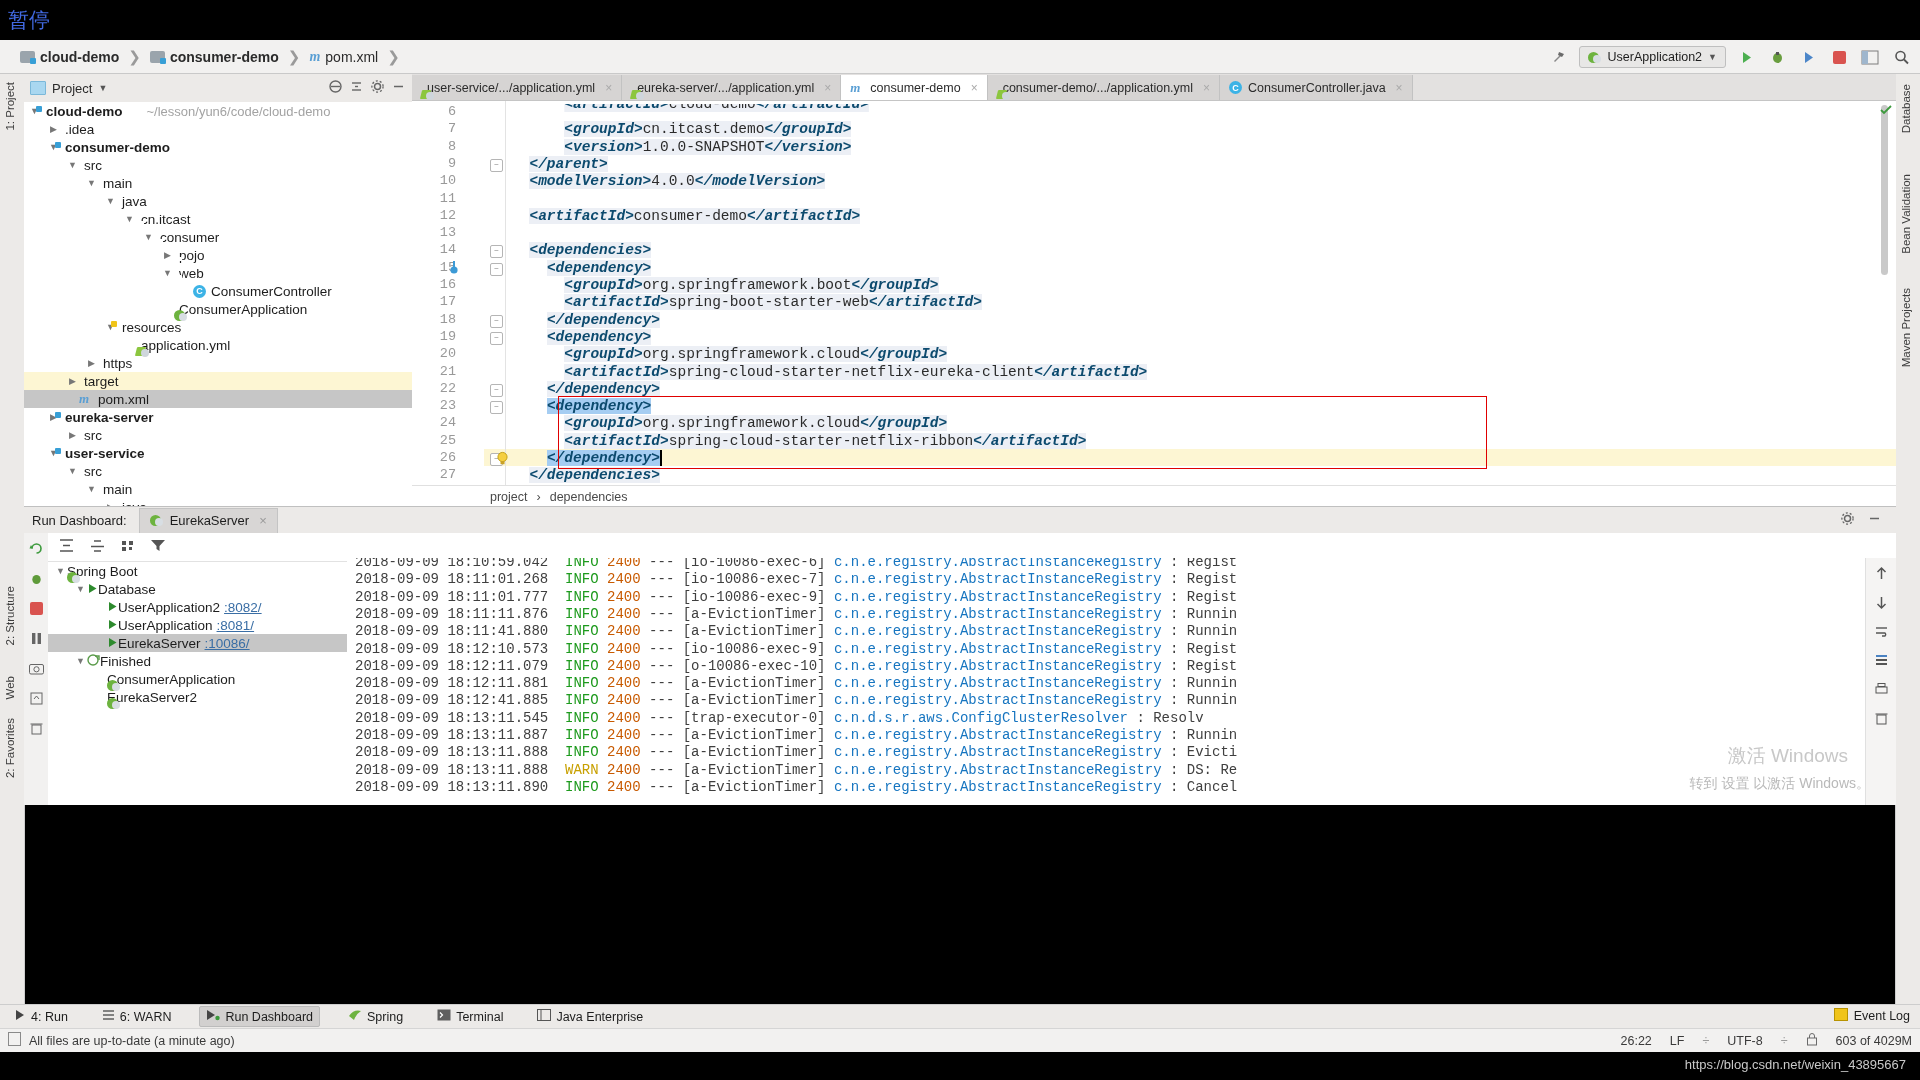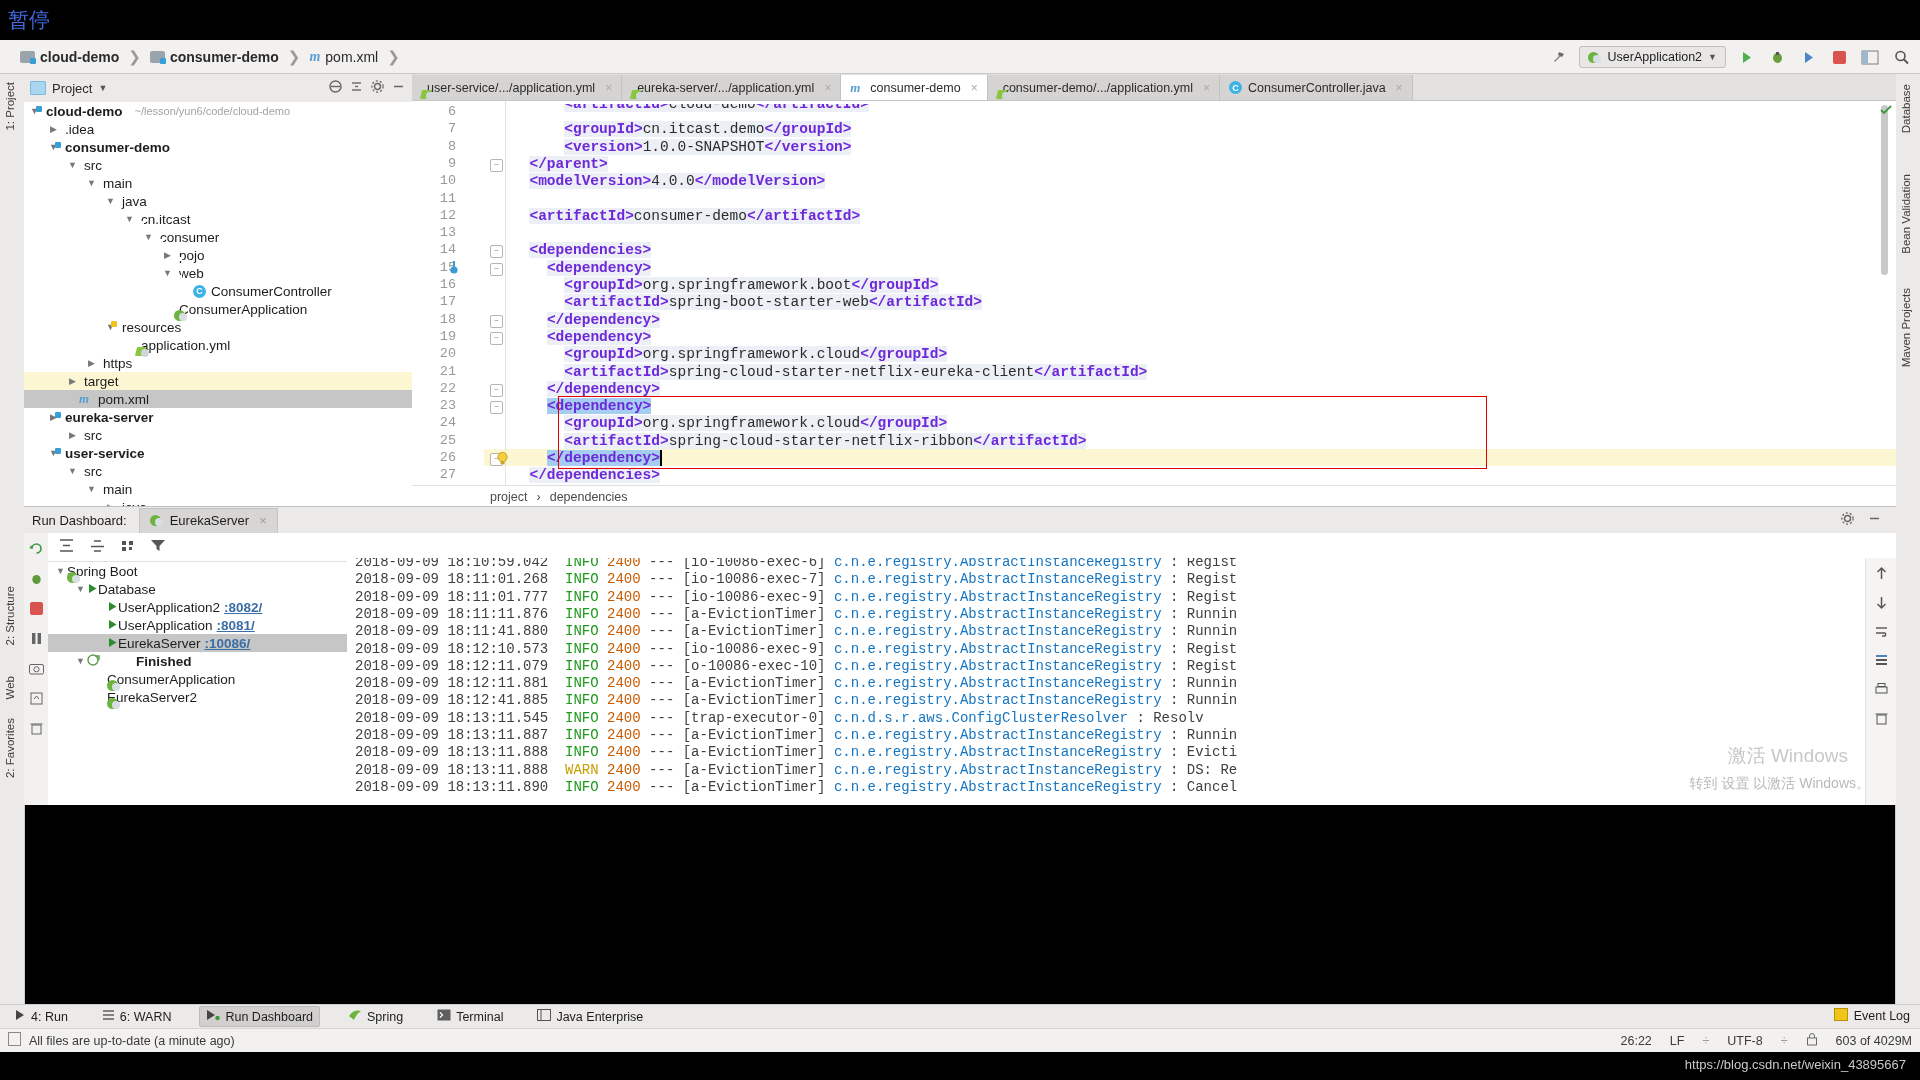--- a/index.html
+++ b/index.html
@@ -36,21 +36,21 @@
   .projhead .title{font-size:13px;color:#2b2b2b;}
   .projhead .sp{flex:1;}
   .sqblue{width:14px;height:12px;background:#a9d7f0;border:1px solid #7bb8d9;border-radius:1px;}
   .caret{font-size:9px;color:#555;}
   .tree{position:absolute;top:28px;left:0;right:0;bottom:0;overflow:hidden;background:#fff;}
   .trow{height:18px;display:flex;align-items:center;font-size:13.5px;white-space:nowrap;padding-left:4px;}
   .trow .arr{width:13px;font-size:9px;color:#777;text-align:center;flex:0 0 13px;}
   .trow .arr.e{color:transparent;}
   .trow .ic{margin-right:5px;flex:0 0 auto;display:inline-block;}
   .bold{font-weight:bold;}
-  .dim{color:#a3a3a3;font-size:11px;margin-left:12px;}
+  .dim{color:#a3a3a3;font-size:13px;margin-left:24px;}
   .sel-yellow{background:#fdf6d3;}
   .sel-gray{background:#c6c6c6;}
   .fgrey{width:15px;height:12px;background:#9aa4ac;border-radius:2px;}
   .fmod{width:15px;height:12px;background:#9aa4ac;border-radius:2px;position:relative;}
   .fmod:after{content:"";position:absolute;right:-1px;bottom:-1px;width:6px;height:6px;background:#389fd6;border-radius:1px;}
   .fblue{width:15px;height:12px;background:#56b6e7;border-radius:2px;}
   .fsrc{width:15px;height:12px;background:#b0b8bf;border-radius:2px;position:relative;}
   .fsrc:after{content:"";position:absolute;left:3px;top:2px;width:5px;height:4px;background:#fff;border-radius:1px;}
   .fres{width:15px;height:12px;background:#b6bec5;border-radius:2px;position:relative;}
   .fres:after{content:"";position:absolute;right:0px;bottom:0px;width:6px;height:6px;background:#f0c419;border-radius:1px;}
@@ -72,40 +72,40 @@
   .etab .x{color:#aaa;font-size:12px;margin-left:4px;}
   .tabspacer{flex:1;background:#e3e1e0;}
   .codearea{position:relative;height:406px;overflow:hidden;background:#fff;}
   .gutter{position:absolute;left:0;top:0;width:72px;height:100%;background:#fff;border-right:0;}
   .gutter-line{position:absolute;right:28px;width:50px;text-align:right;font-family:"Liberation Mono",monospace;font-size:13.5px;color:#999;}
   .foldcol{position:absolute;left:78px;top:0;width:14px;height:100%;}
   .fold{position:absolute;width:11px;height:11px;border:1px solid #b5b5b5;border-radius:2px;color:#8a8a8a;font-size:8px;line-height:9px;text-align:center;background:#fff;}
   .vline{position:absolute;left:93px;top:0;width:1px;height:100%;background:#e3e3e3;}
   .code{position:absolute;left:100px;top:0;right:0;height:100%;font-family:"Liberation Mono",monospace;font-size:14.5px;line-height:17.3px;white-space:pre;}
   .cl{position:absolute;left:0;white-space:pre;}
-  .tag{color:#6d28d9;font-weight:bold;}
+  .tag{color:#0c4a6e;font-weight:bold;font-style:italic;}
   .txt{color:#2b2b2b;}
   .hl-light{background:#eceff5;}
   .selblue{background:#a5cdf2;}
   .rowhi{position:absolute;left:0;right:0;height:17px;background:#fdf6d3;}
   .redbox{position:absolute;border:1.6px solid #e00000;box-sizing:border-box;}
   .breadcrumb2{position:absolute;left:0;bottom:0;height:22px;width:100%;border-top:1px solid #e0e0e0;display:flex;align-items:center;padding-left:78px;gap:9px;font-size:12.5px;color:#4a4a4a;box-sizing:border-box;background:#fff;}
   .scrollv{position:absolute;right:8px;width:7px;background:#c9c9c9;border-radius:4px;}
   .errmark{position:absolute;right:4px;width:12px;height:10px;}
 
   
   .rdwrap{position:absolute;left:24px;top:506px;right:24px;height:298px;background:#fff;border-top:1px solid #c0c0c0;}
   .rdhead{height:26px;background:#eceae8;display:flex;align-items:center;padding-left:8px;border-bottom:1px solid #d5d5d5;font-size:13px;}
   .rdtab{display:flex;align-items:center;gap:6px;background:#d8d6d5;border:1px solid #c4c4c4;border-bottom:none;height:25px;padding:0 10px;margin-left:12px;box-sizing:border-box;}
   .rdleft{position:absolute;left:0;top:26px;width:322px;bottom:0;border-right:1px solid #cfcfcf;background:#fff;}
   .rdtoolrow{height:28px;display:flex;align-items:center;gap:14px;padding-left:28px;border-bottom:1px solid #e2e2e2;}
   .rdtree{position:absolute;top:29px;left:24px;right:0;bottom:0;}
   .rdrow{height:18px;display:flex;align-items:center;font-size:13.5px;padding-left:6px;white-space:nowrap;}
   .rdrow.sel{background:#c6c6c6;}
-  .port{color:#3a6ea5;font-weight:bold;}
+  .port{color:#3a6ea5;}
   .rdvertbar{position:absolute;left:0;top:26px;width:24px;bottom:0;background:#f2f1f0;border-right:1px solid #dcdcdc;}
   .rdvbtn{width:24px;height:30px;display:flex;align-items:center;justify-content:center;}
 
   .rdright{position:absolute;left:323px;top:26px;right:0;bottom:0;background:#fff;}
   .conTabs{height:24px;display:flex;align-items:center;gap:18px;padding-left:10px;border-bottom:1px solid #dedede;font-size:13px;}
   .conTab{display:flex;align-items:center;gap:5px;padding:0 4px;}
   .conTab.active{border-bottom:2px solid #4f8fd0;}
   .logbox{position:absolute;top:25px;left:0;right:30px;bottom:0;overflow:hidden;font-family:"Liberation Mono",monospace;font-size:14px;line-height:17.3px;white-space:pre;}
   .logline{position:absolute;left:8px;white-space:pre;}
   .lg-ts{color:#3f3f3f;}
@@ -594,21 +594,21 @@
               </svg></span>
             <span style="font-weight: normal;">EurekaServer</span>
             <span class="port" style="margin-left: 4px; text-decoration: underline;">:10086/</span>
           </div>
           <div class="rdrow" style="padding-left: 26px;">
             <span class="arr" style="width: 13px; font-size: 9px; color: rgb(119, 119, 119); text-align: center; flex: 0 0 13px;">▼</span>
             <span class="ic"><svg width="13" height="12" viewBox="0 0 13 12">
                 <circle cx="6" cy="6" r="5" fill="none" stroke="#5a9b4a" stroke-width="1.4"></circle>
                 <path d="M8 2 L12 2 L12 6" fill="none" stroke="#5a9b4a" stroke-width="1.4"></path>
               </svg></span>
-            <span style="font-weight: bold; margin-left: 36px;">Finished</span>
+            <span style="font-weight: normal;">Finished</span>
           </div>
           <div class="rdrow" style="padding-left: 46px;">
             <span class="arr" style="width: 13px; font-size: 9px; color: rgb(119, 119, 119); text-align: center; flex: 0 0 13px;"></span>
             <span class="ic"><span class="spring"></span></span>
             <span style="font-weight: normal;">ConsumerApplication</span>
           </div>
           <div class="rdrow" style="padding-left: 46px;">
             <span class="arr" style="width: 13px; font-size: 9px; color: rgb(119, 119, 119); text-align: center; flex: 0 0 13px;"></span>
             <span class="ic"><span class="spring"></span></span>
             <span style="font-weight: normal;">EurekaServer2</span>

